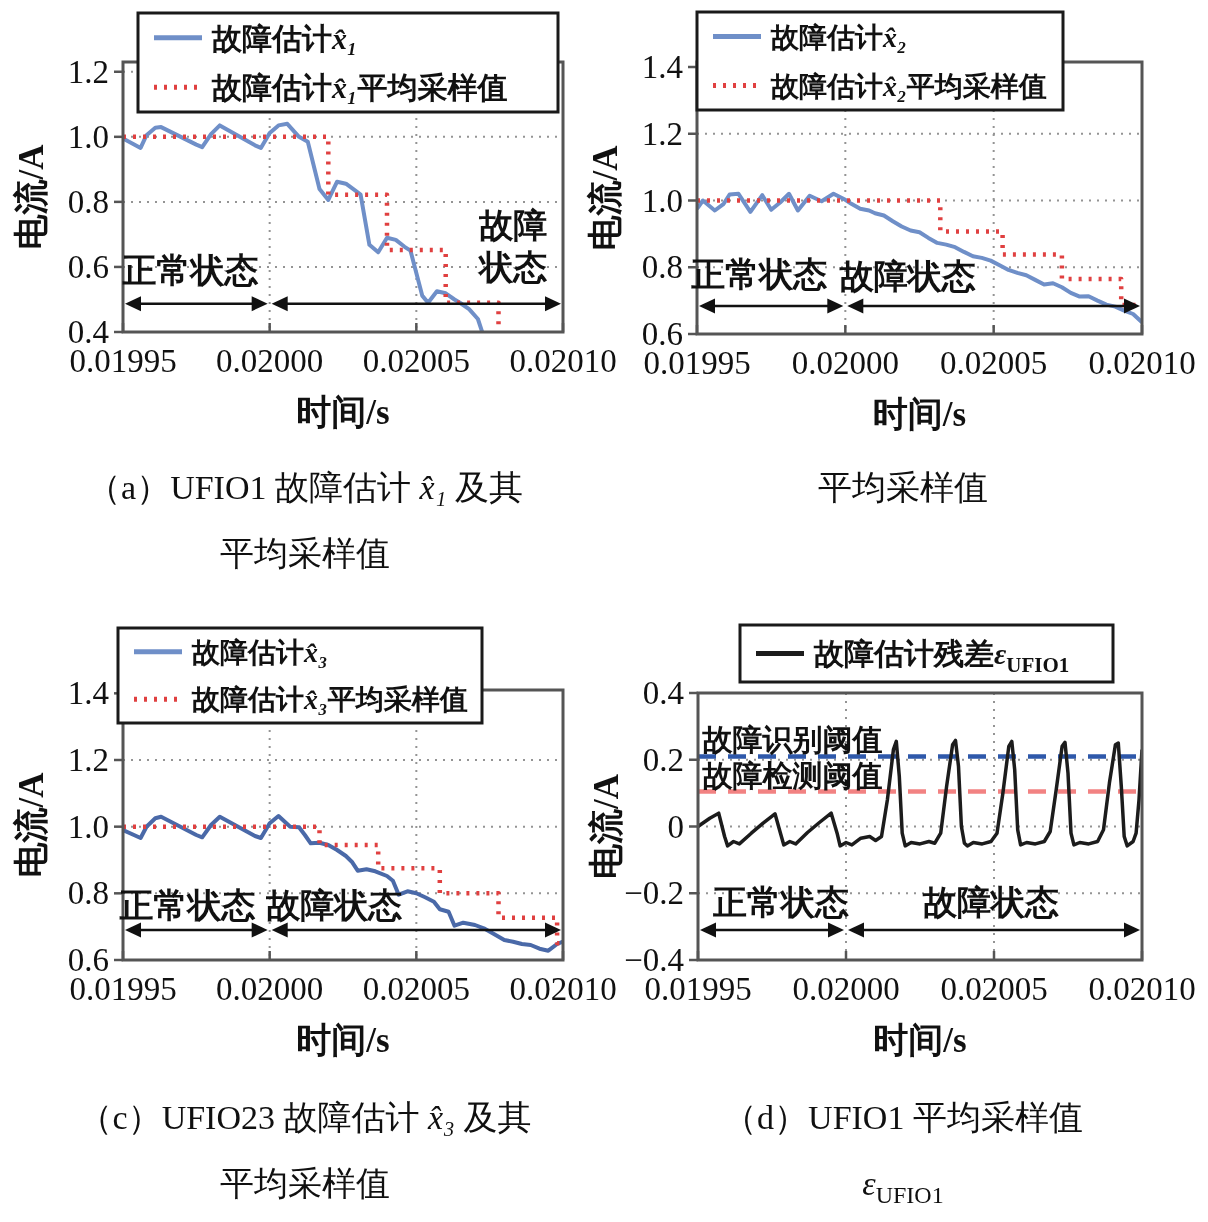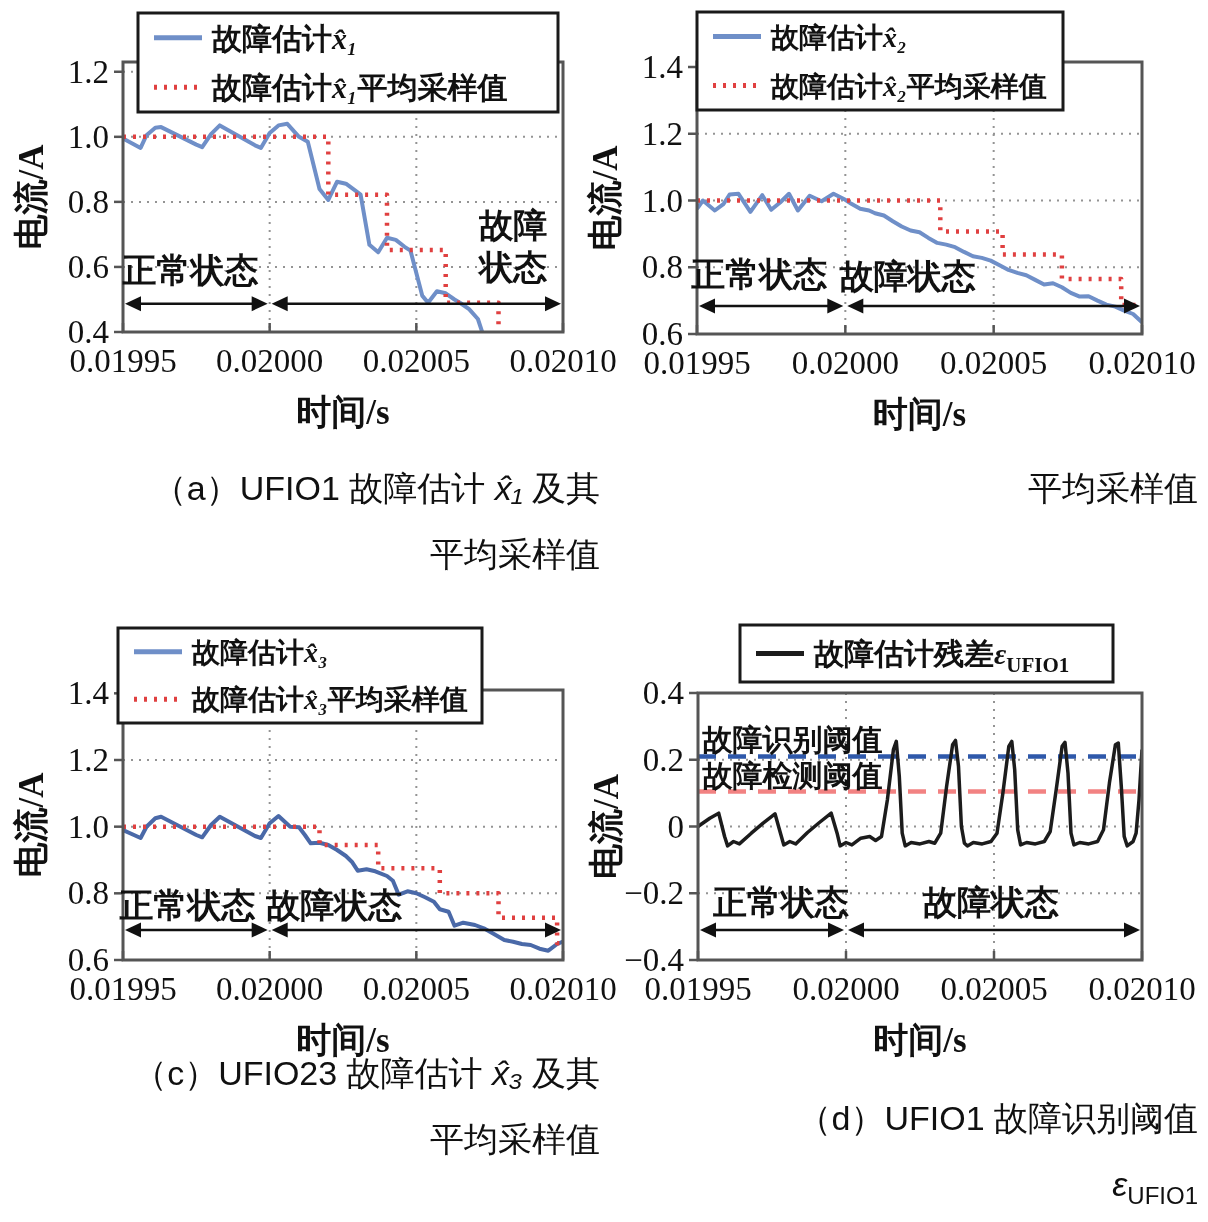--- a/index.html
+++ b/index.html
@@ -1,20 +1,20 @@
 <!DOCTYPE html>
 <html><head>
 <meta charset="utf-8">
 <style>
   html,body{margin:0;padding:0;background:#ffffff;}
   #canvas{position:relative;width:1208px;height:1222px;background:#fff;overflow:hidden;
           font-family:"Liberation Serif",serif;}
   .chart-panel{position:absolute;}
-  .caption{position:absolute;text-align:right;color:#101010;font-size:34px;line-height:66px;
-           font-family:Liberation Sans, sans-serif;}
+  .caption{position:absolute;text-align:center;color:#101010;font-size:34px;line-height:66px;
+           font-family:Liberation Serif, serif;}
   .caption span{white-space:pre;}
   .caption .math{font-style:italic;}
   .caption sub{font-size:24px;}
   svg text{font-family:"Liberation Serif",serif;}
 </style>
 </head>
 <body>
 
 <div id="canvas">
   <div class="chart-panel" id="chart-a" style="left:0px;top:0px;width:650px;height:448px;"><svg width="650" height="448" viewBox="0 0 650 448">
@@ -213,21 +213,21 @@
         <text x="256" y="66.3" font-size="30" font-weight="700" fill="#111"><tspan>故障估计残差</tspan><tspan font-style="italic">ε</tspan><tspan dy="8" font-size="21">UFIO1</tspan></text>
       </svg></div>
 
   <div class="caption" style="left:10px;top:455px;width:590px;">
     <div><span>（a）</span><span>UFIO1 故障估计 </span><span class="math">x̂₁</span><span> 及其</span></div>
     <div><span>平均采样值</span></div>
   </div>
   <div class="caption" style="left:608px;top:455px;width:590px;">
     <div><span>平均采样值</span></div>
   </div>
-  <div class="caption" style="left:10px;top:1040px;width:590px;">
+  <div class="caption" style="left:10px;top:1085px;width:590px;">
     <div><span>（c）</span><span>UFIO23 故障估计 </span><span class="math">x̂₃</span><span> 及其</span></div>
     <div><span>平均采样值</span></div>
   </div>
   <div class="caption" style="left:608px;top:1085px;width:590px;">
-    <div><span>（d）</span><span>UFIO1 故障识别阈值</span></div>
+    <div><span>（d）</span><span>UFIO1 平均采样值</span></div>
     <div><span class="math">ε</span><sub>UFIO1</sub></div>
   </div>
 </div>
 
 </body></html>

